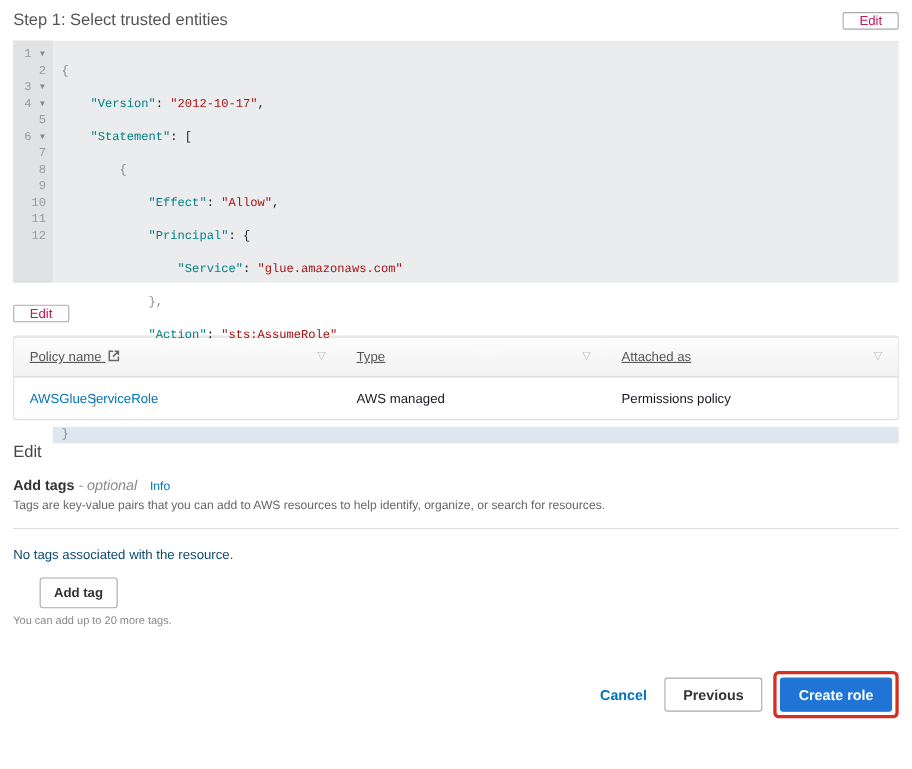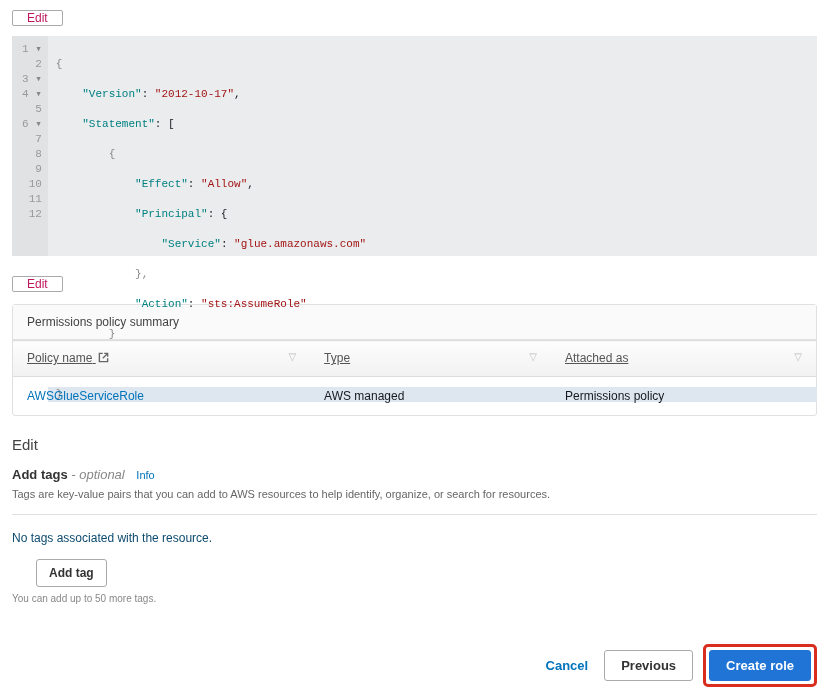--- a/index.html
+++ b/index.html
@@ -41,20 +41,21 @@
     .create-wrap { border: 3px solid #d92d20; border-radius: 5px; padding: 3px; display: inline-flex; }
     .create-btn { background: #2074d5; color: #fff; border: 1px solid #2074d5; border-radius: 3px; padding: 7px 16px; font-size: 13px; font-weight: bold; cursor: pointer; }
   </style>
 </head>
 <body>
 
 
 
 
 <div class="step-header">
+  <div class="step-title">Step 1: Select trusted entities</div>
   <button class="edit-btn">Edit</button>
 </div>
 
 <div class="code-editor">
   <div class="gutter">
     <span class="ln">1 <span class="fold">▾</span></span>
     <span class="ln">2</span>
     <span class="ln">3 <span class="fold">▾</span></span>
     <span class="ln">4 <span class="fold">▾</span></span>
     <span class="ln">5</span>
@@ -81,21 +82,20 @@
 <span class="hl"><span class="brace">}</span></span>
   </div>
 </div>
 
 
 <div class="step-header">
   <button class="edit-btn">Edit</button>
 </div>
 
 <div class="perm-panel">
-  <div class="perm-sub">Permissions policy summary</div>
   <table class="perm-table">
     <thead>
       <tr>
         <th style="width:37%">
           <span>Policy name</span>
           <span class="ext-icon">
             <svg width="11" height="11" viewBox="0 0 16 16">
                 <path fill="none" stroke="#666" stroke-width="2" d="M7 2H2v12h12V9M9 2h5v5M14 2L7 9"></path>
               </svg>
           </span>
@@ -126,21 +126,21 @@
 
 <div class="addtags-row">
   <span class="addtags-label">Add tags</span>
   <span class="optional">- optional</span>
   <a href="#" class="info-link">Info</a>
 </div>
 <div class="hint">Tags are key-value pairs that you can add to AWS resources to help identify, organize, or search for resources.</div>
 <hr class="hr">
 <div class="notags">No tags associated with the resource.</div>
 <button class="addtag-btn">Add tag</button>
-<div class="limit-hint">You can add up to 50 more tags.</div>
+<div class="limit-hint">You can add up to 20 more tags.</div>
 
 
 <div class="footer">
   <a class="cancel-link">Cancel</a>
   <button class="prev-btn">Previous</button>
   <span class="create-wrap">
     <button class="create-btn">Create role</button>
   </span>
 </div>
 

